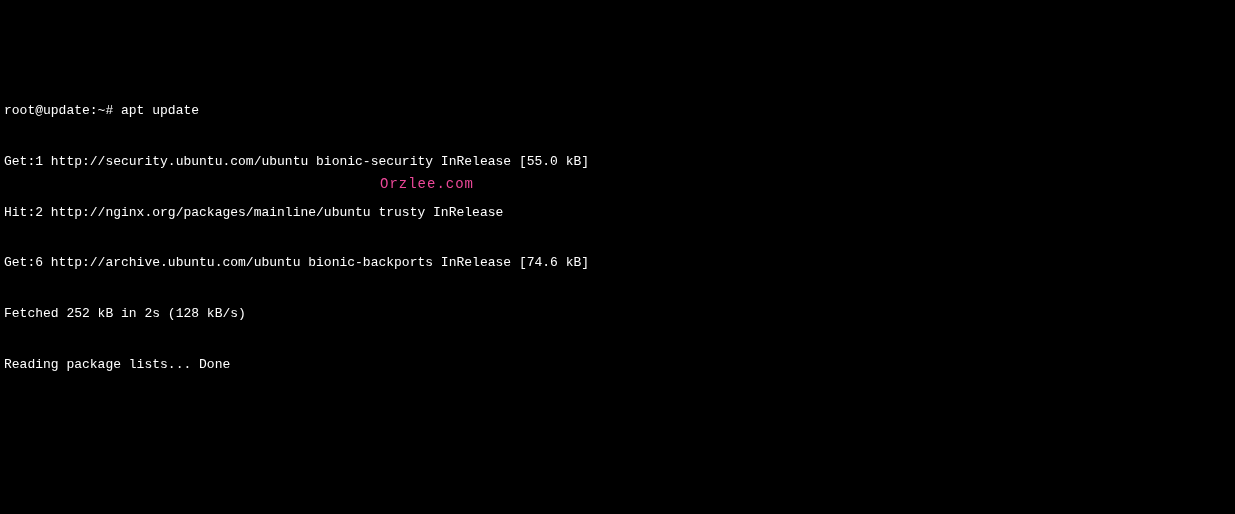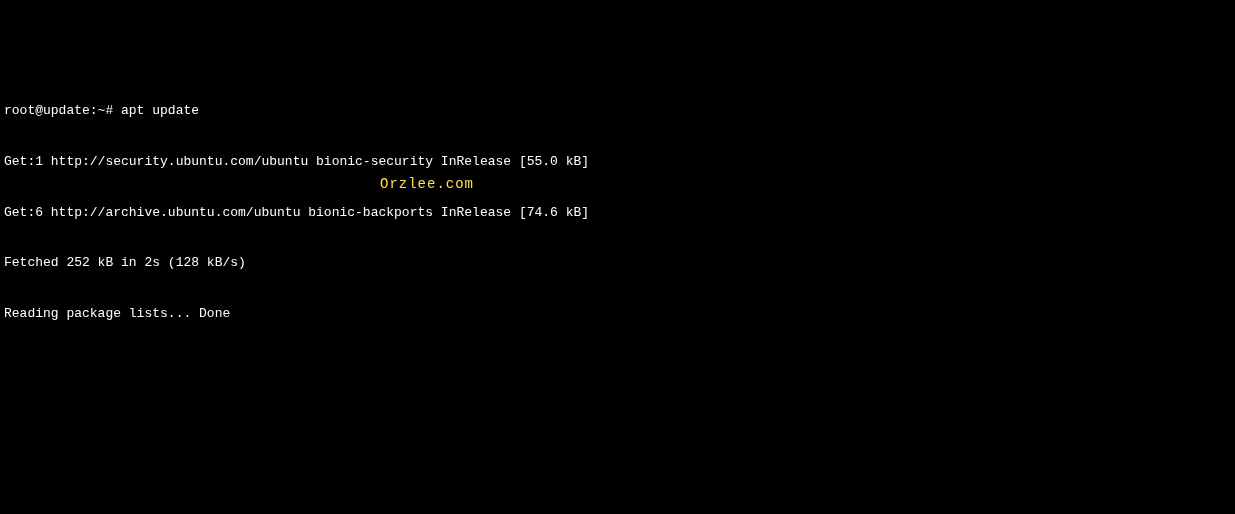--- a/index.html
+++ b/index.html
@@ -20,35 +20,36 @@
       height: 514px;
       overflow: hidden;
     }
     .terminal-line {
       display: block;
     }
     .watermark {
       position: absolute;
       left: 380px;
       top: 175px;
-      color: #fde047;
+      color: #ec4899;
       font-size: 14px;
       font-family: "Courier New", monospace;
       letter-spacing: 1px;
       pointer-events: none;
     }
   </style>
 </head>
 <body>
 
 
 
 <div>
   <span class="terminal-line">root@update:~# apt update</span>
   <span class="terminal-line">Get:1 http://security.ubuntu.com/ubuntu bionic-security InRelease [55.0 kB]</span>
+  <span class="terminal-line">Hit:2 http://nginx.org/packages/mainline/ubuntu trusty InRelease</span>
   <span class="terminal-line">Get:6 http://archive.ubuntu.com/ubuntu bionic-backports InRelease [74.6 kB]</span>
   <span class="terminal-line">Fetched 252 kB in 2s (128 kB/s)</span>
   <span class="terminal-line">Reading package lists... Done</span>
   
   
   
   
   
   
   

